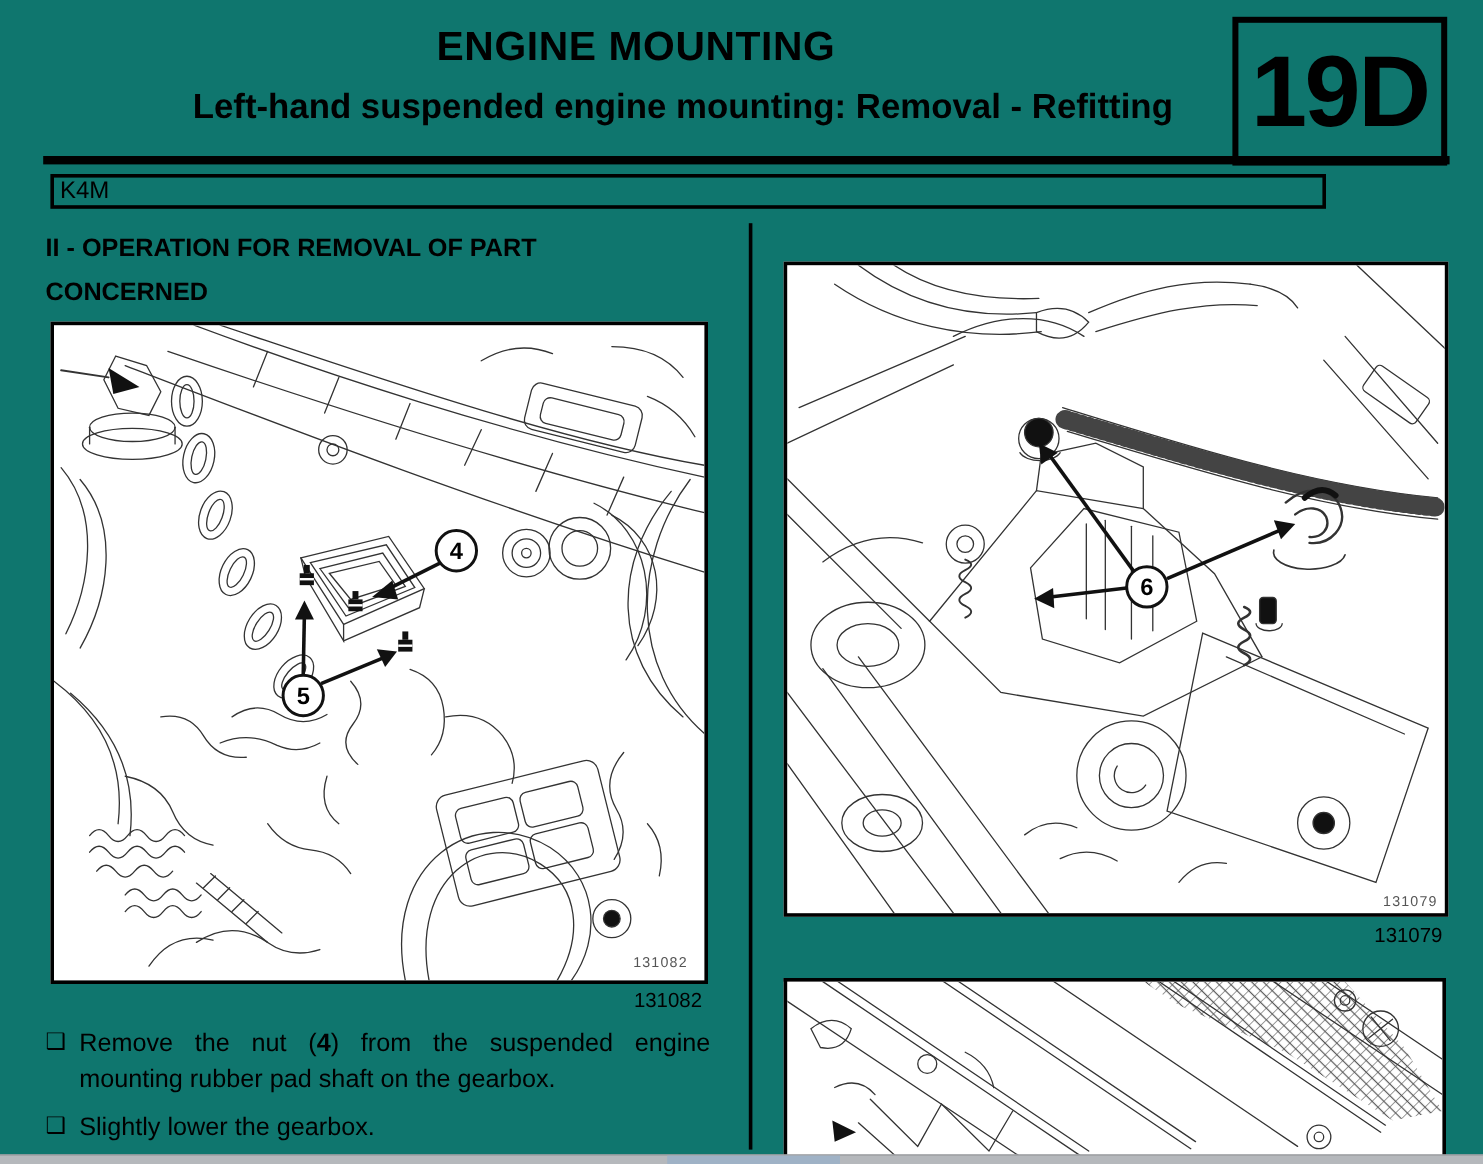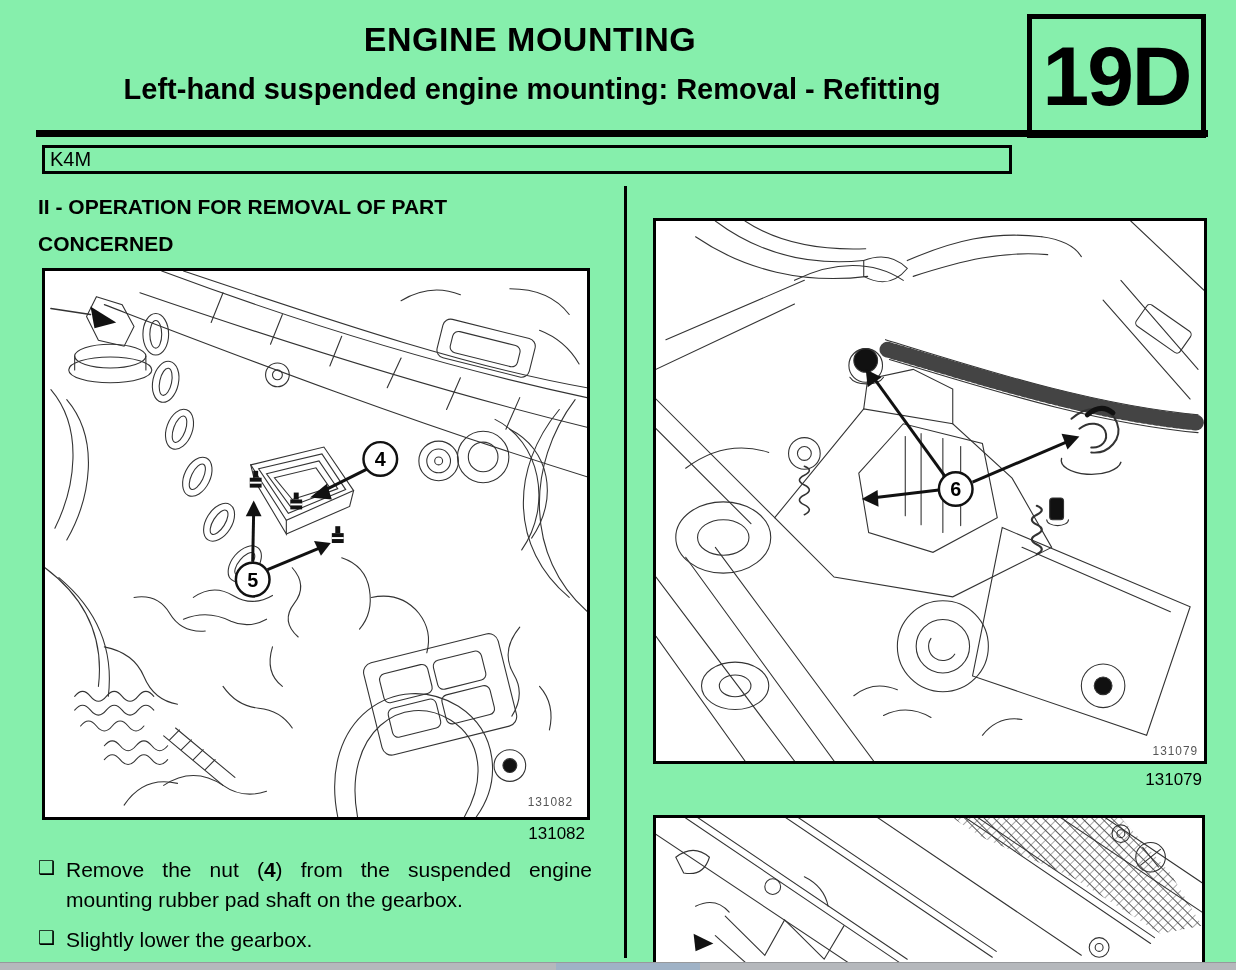--- a/index.html
+++ b/index.html
@@ -1,36 +1,36 @@
 <!DOCTYPE html>
 <html><head>
 <meta charset="utf-8">
 <style>
   html,body { margin:0; padding:0; background:#e8e8e8; }
   .page {
-    position:relative; width:1236px; height:970px; background:#86efac;
+    position:relative; width:1236px; height:970px; background:#0f766e;
     font-family:"Liberation Sans", sans-serif; color:#000; overflow:hidden;
   }
   .title {
     position:absolute; left:0; top:20px; width:1060px; text-align:center;
     font-size:34px; font-weight:bold; letter-spacing:.5px;
   }
   .subtitle {
     position:absolute; left:0; top:73px; width:1064px; text-align:center;
-    font-size:29px; font-weight:bold;
+    font-size:29px; font-weight:bold;padding-left:37px;
   }
   .chapter-box {
     position:absolute; left:1027px; top:14px; width:179px; height:124px;
     border:5px solid #000; box-sizing:border-box;
     display:flex; align-items:center; justify-content:center;
   }
   .chapter-code { font-size:84px; font-weight:bold; letter-spacing:-2px; line-height:1; }
   .header-rule { position:absolute; left:36px; top:130px; width:1172px; height:7px; background:#000; }
   .engine-bar {
-    position:absolute; left:42px; top:145px; width:970px; height:29px;
+    position:absolute; left:42px; top:145px; width:1063px; height:29px;
     border:3px solid #000; box-sizing:border-box;
     display:flex; align-items:center; padding-left:5px;
   }
   .engine-code { font-size:20px; }
   .section-heading {
     position:absolute; left:38px; top:188px; width:480px; margin:0;
     font-size:21px; font-weight:bold; line-height:37px;
   }
   .col-divider { position:absolute; left:624px; top:186px; width:3px; height:772px; background:#000; }
   .figure { position:absolute; border:3px solid #000; box-sizing:border-box; background:#fff; overflow:hidden; }

